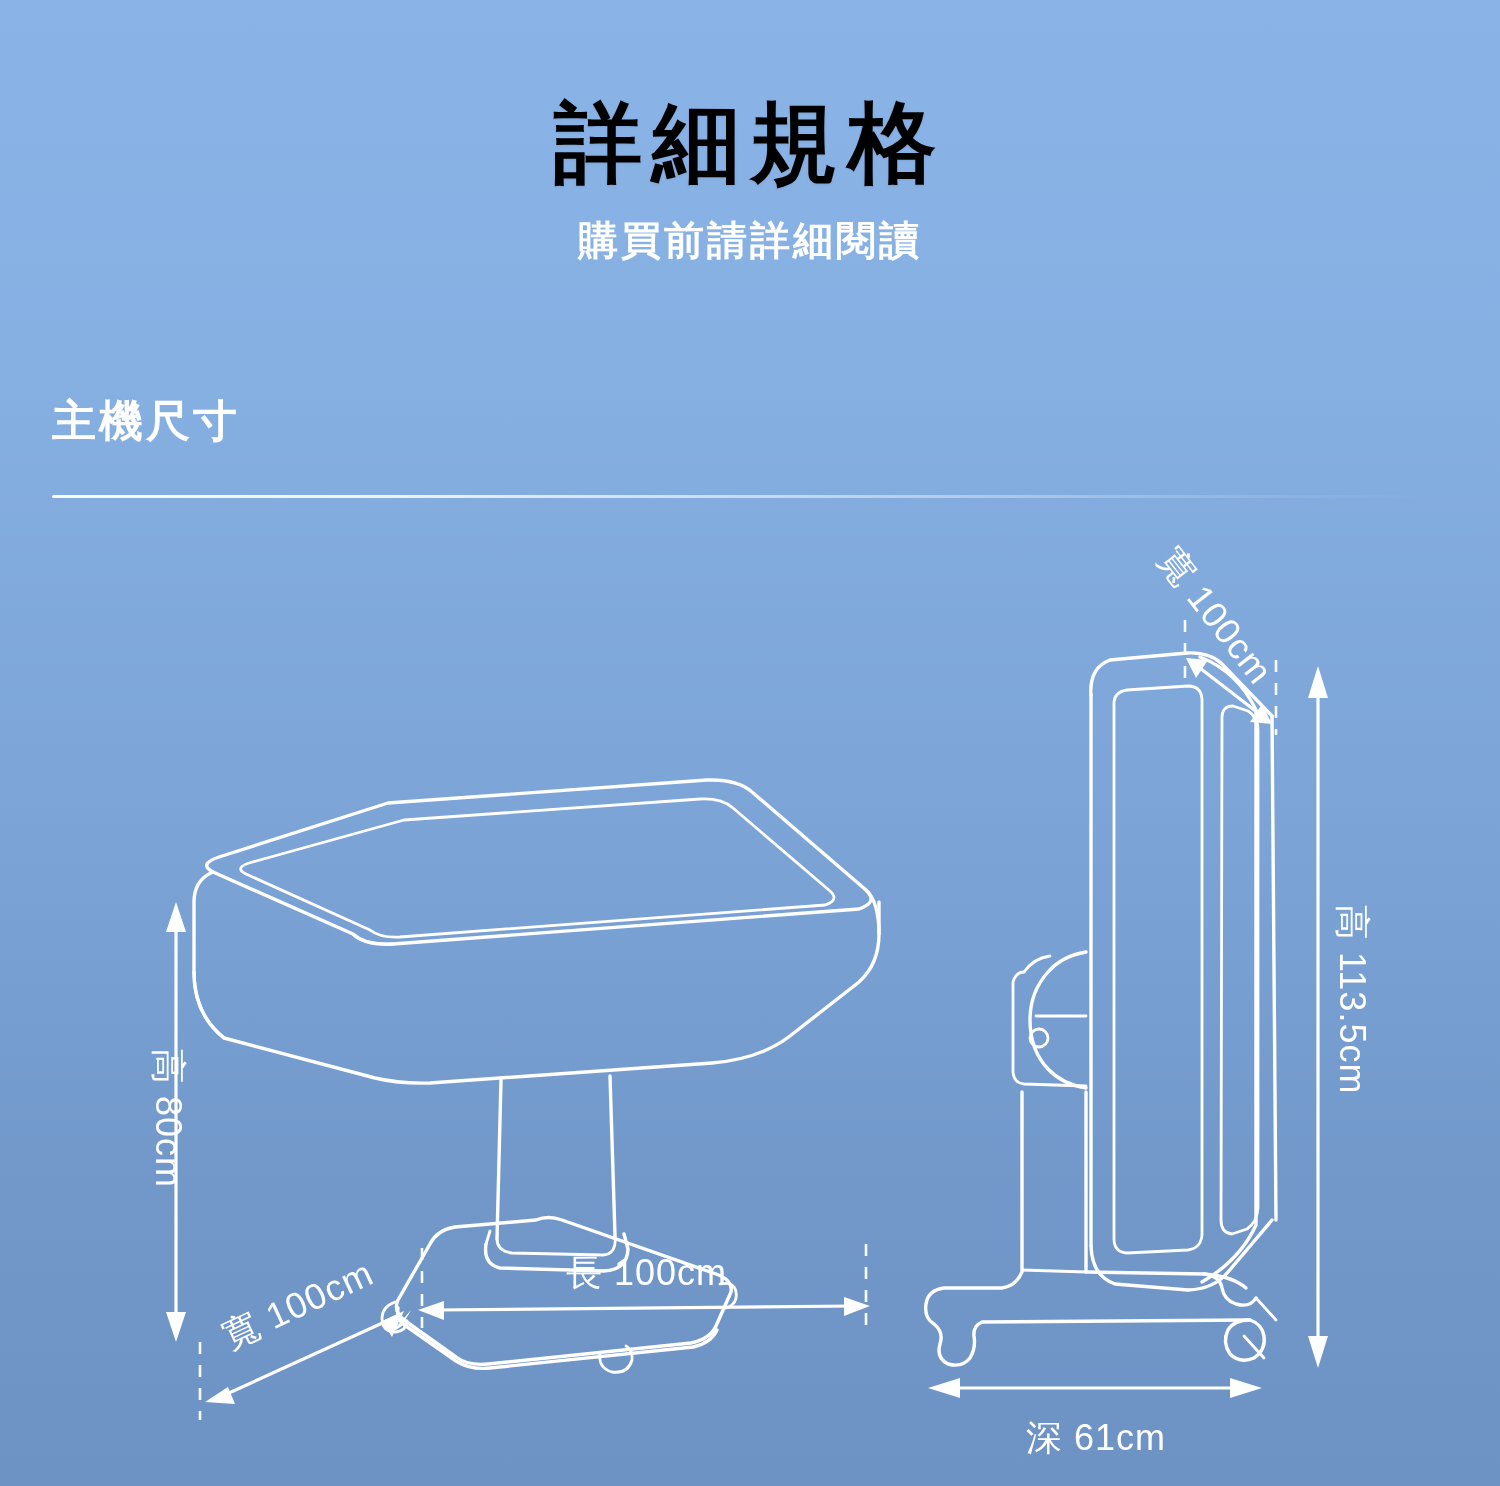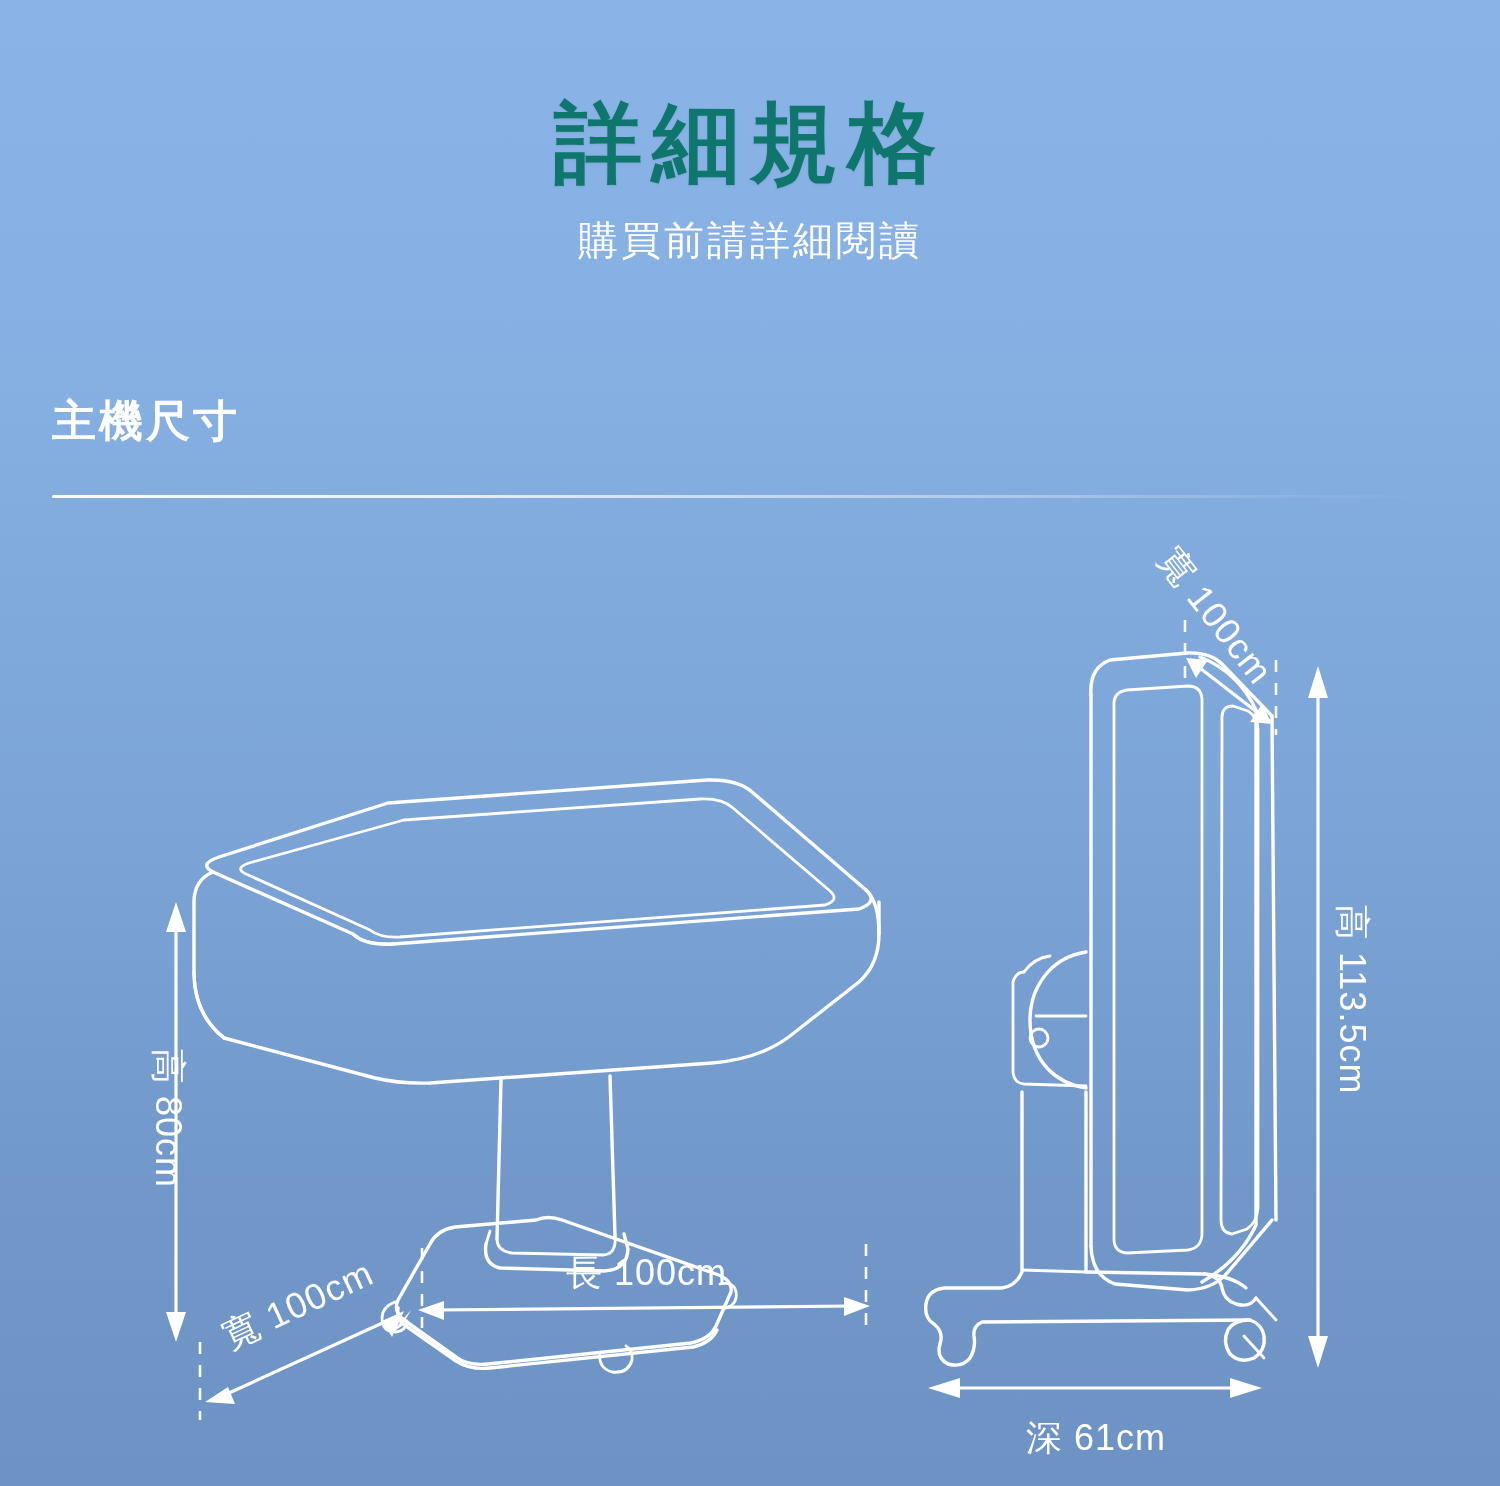--- a/index.html
+++ b/index.html
@@ -29,26 +29,26 @@
     width: 1500px;
     text-align: center;
     padding-top: 96px;
   }
   .main-title {
     font-size: 88px;
     font-weight: bold;
     letter-spacing: 10px;
     line-height: 1.06;
     margin: 0;
-    color: #0f766e;
+    color: #000000;
     text-shadow: 0 1px 2px rgba(90,125,170,0.25);
   }
   .sub-title {
     font-size: 40px;
-    font-weight: normal;
+    font-weight: bold;
     letter-spacing: 3px;
     margin: 24px 0 0 0;
     color: #ffffff;
   }
 
   
   .section-head {
     position: absolute;
     top: 392px;
     left: 52px;

